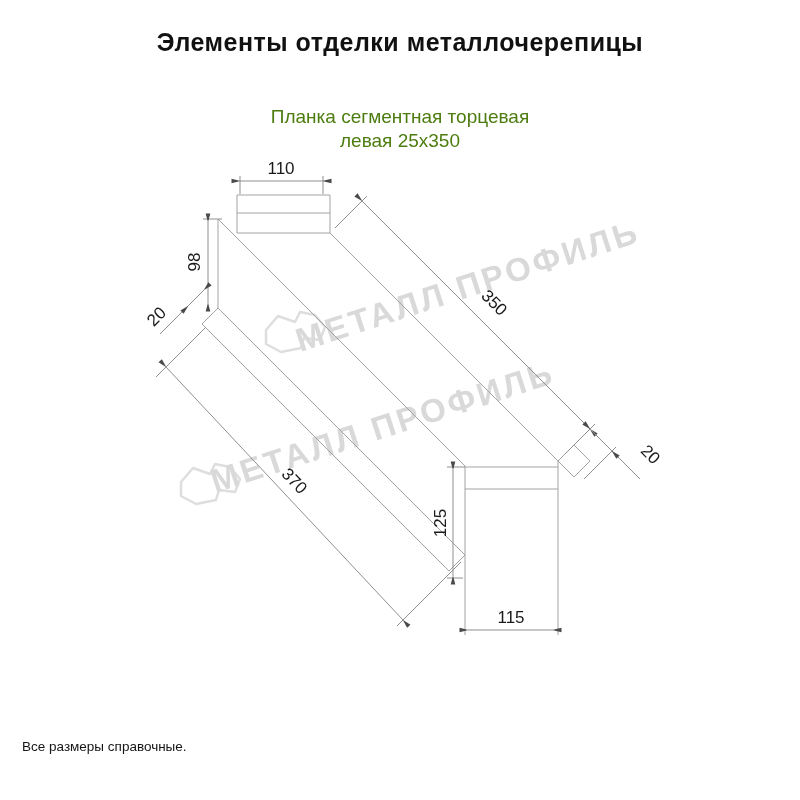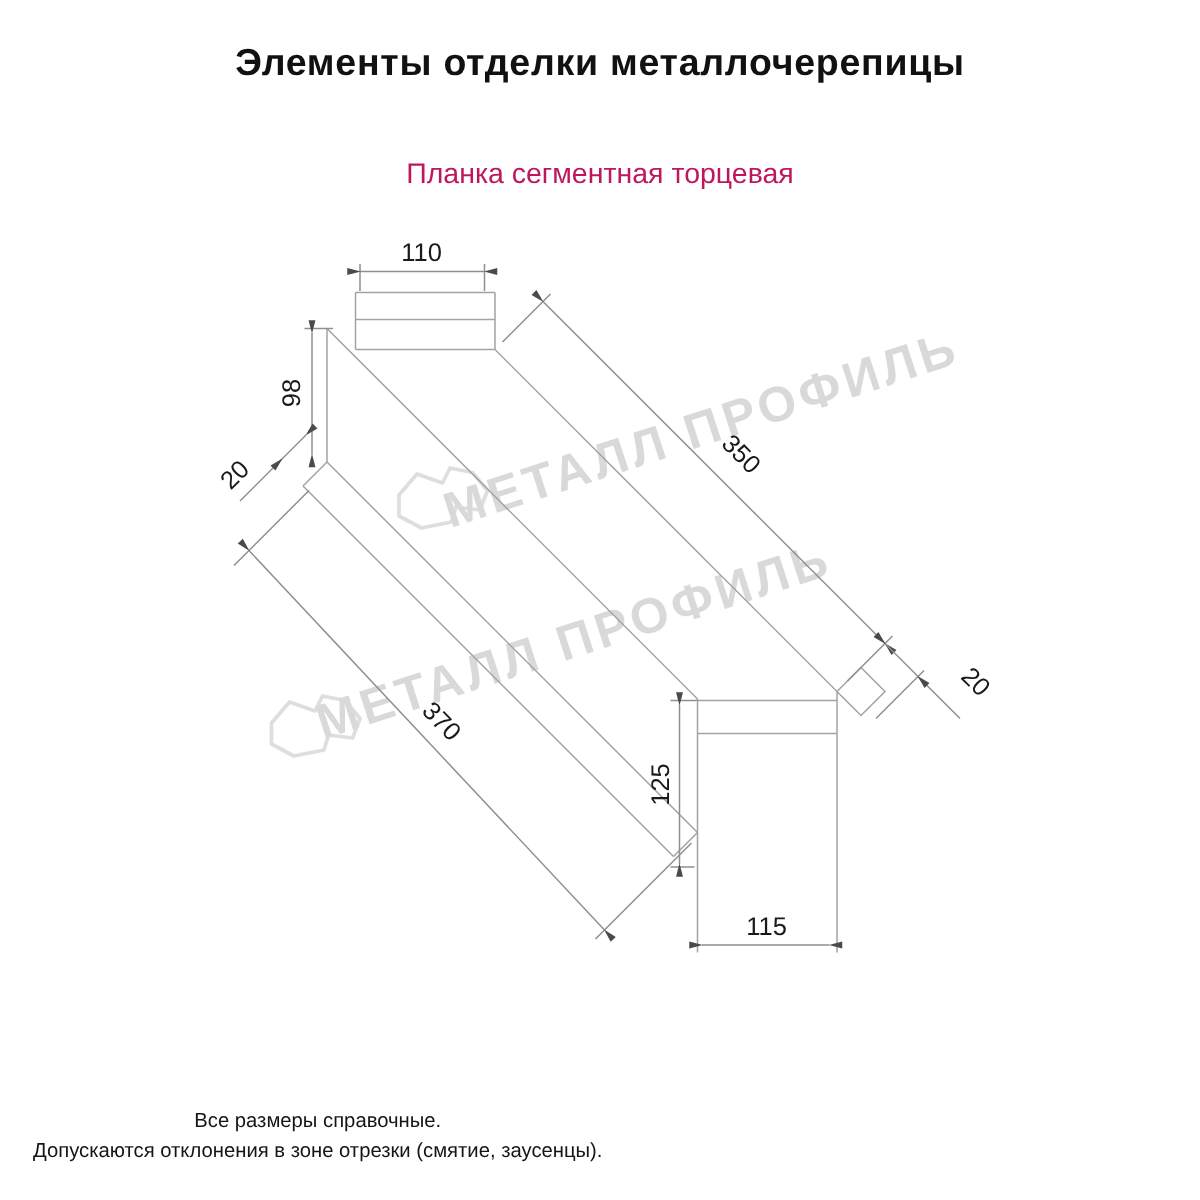--- a/index.html
+++ b/index.html
@@ -1,39 +1,40 @@
 <!DOCTYPE html>
 <html><head>
 <meta charset="utf-8">
 <style>
   html,body{margin:0;padding:0;background:#ffffff;}
   .page{position:relative;width:715px;height:800px;background:#ffffff;overflow:hidden;
         font-family:"Liberation Sans", sans-serif;}
   .title{position:absolute;top:28px;left:0;width:800px;text-align:center;
          font-size:25px;font-weight:bold;color:#111;letter-spacing:0.5px;}
   .subtitle{position:absolute;top:105px;left:0;width:800px;text-align:center;
-            font-size:19px;color:#be185d;line-height:24px;}
+            font-size:19px;color:#4d7c0f;line-height:24px;}
   .footer{position:absolute;left:22px;top:737px;font-size:13.5px;color:#151515;line-height:20px;text-align:center;}
   svg{position:absolute;left:0;top:0;}
   .obj{stroke:#a3a3a3;stroke-width:1;fill:none;}
   .dim{stroke:#8f8f8f;stroke-width:1;fill:none;}
   .wmshape{stroke:#dedede;stroke-width:2.5;fill:none;stroke-linejoin:round;}
   .dimtxt{font-family:"Liberation Sans",sans-serif;font-size:17px;fill:#1a1a1a;}
   .wmtxt{font-family:"Liberation Sans",sans-serif;font-size:33px;font-weight:bold;
          fill:#d9d9d9;letter-spacing:3px;}
 </style>
 </head>
 <body>
 
 <div class="page">
 
   <div class="title">Элементы отделки металлочерепицы</div>
 
   <div class="subtitle">
     <div>Планка сегментная торцевая</div>
+    <div>левая 25х350</div>
   </div>
 
   <svg width="800" height="800" viewBox="0 0 800 800">
     <defs>
       <marker id="arr" markerWidth="10" markerHeight="8" refX="0.5" refY="3" orient="auto-start-reverse" markerUnits="userSpaceOnUse">
         <path d="M0,3 L9,0.7 L9,5.3 Z" fill="#4a4a4a"></path>
       </marker>
     </defs>
 
     <g>
@@ -92,16 +93,15 @@
       <line class="dim" x1="453" y1="470" x2="453" y2="576" marker-start="url(#arr)" marker-end="url(#arr)"></line>
       <text class="dimtxt" transform="rotate(-90 441 523)" x="441" y="528" text-anchor="middle">125</text>
 
       <line class="dim" x1="468" y1="630" x2="553" y2="630" marker-start="url(#arr)" marker-end="url(#arr)"></line>
       <text class="dimtxt" x="511" y="623" text-anchor="middle">115</text>
     </g>
   </svg>
 
   <div class="footer">
     <div>Все размеры справочные.</div>
-    <div>Допускаются отклонения в зоне отрезки (смятие, заусенцы).</div>
   </div>
 
 </div>
 
 </body></html>

